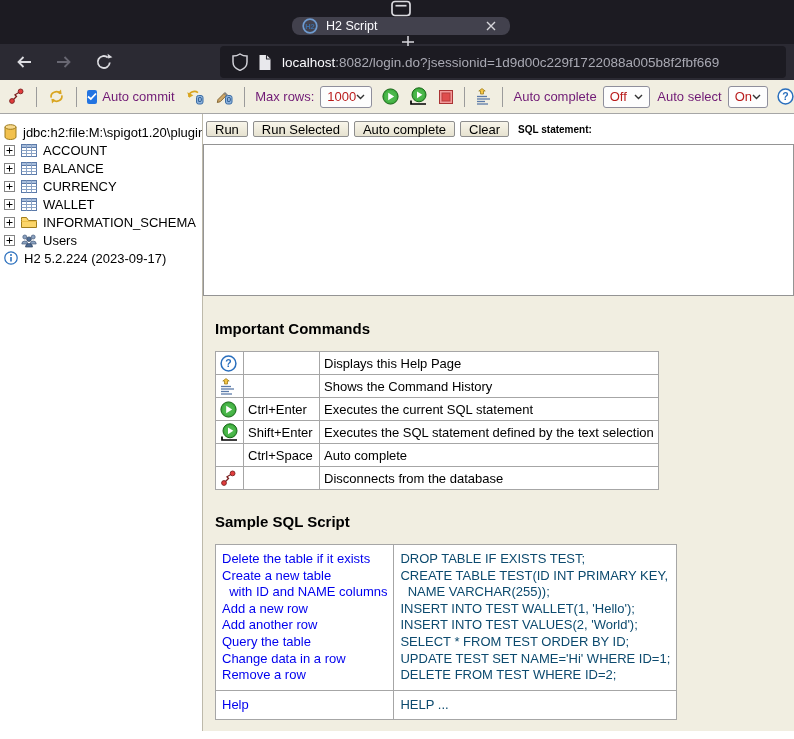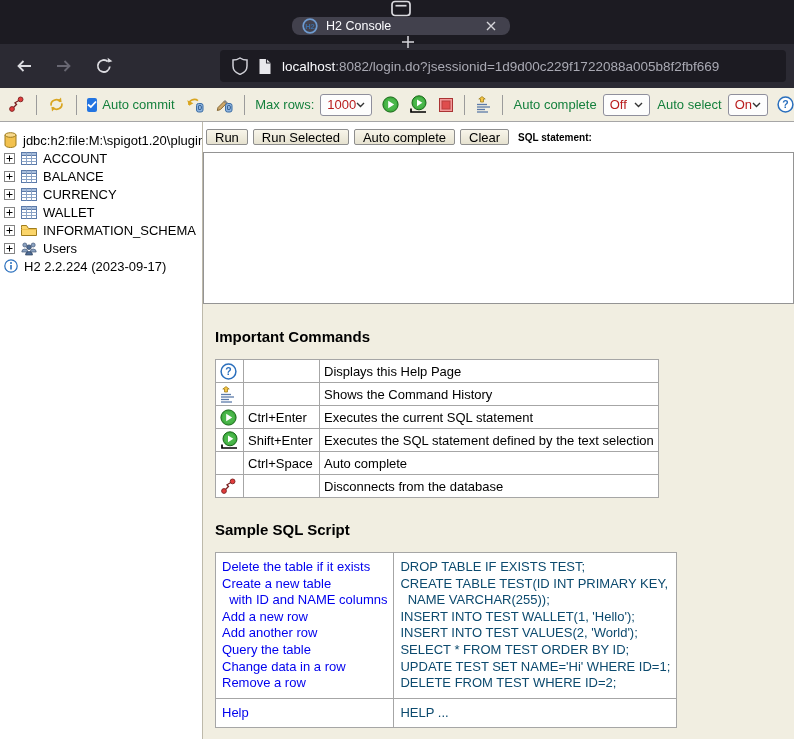--- a/index.html
+++ b/index.html
@@ -9,34 +9,34 @@
 
   
   .tabstrip { height:44px; background:#1c1b22; display:flex; align-items:center; padding-left:8px;flex-direction:column; }
   .chrome-btn { width:34px; height:32px; display:flex; align-items:center; justify-content:center; border-radius:4px; }
   .tab-sep { width:1px; height:24px; background:#4a4956; margin:0 6px 0 4px; }
   .tab { width:218px; height:36px; background:#42414d; border-radius:8px; display:flex; align-items:center; padding:0 10px; }
   .tab-title { flex:1; color:#fbfbfe; font-size:12.5px; margin-left:8px; white-space:nowrap; overflow:hidden; }
   .tab-close { width:18px; height:18px; display:flex; align-items:center; justify-content:center; border-radius:3px; }
   .newtab { margin-left:14px; }
 
-  .navbar { height:44px; background:#2b2a33; display:flex; align-items:center; padding:12px 8px; }
+  .navbar { height:36px; background:#2b2a33; display:flex; align-items:center; padding:12px 8px; }
   .nav-btn { width:32px; height:32px; display:flex; align-items:center; justify-content:center; border-radius:4px; }
   .urlbar { margin-left:100px; flex:1; height:32px; background:#1c1b22; border-radius:4px; display:flex; align-items:center; padding:0 12px; overflow:hidden; }
   .url-text { font-size:13.5px; color:#a9a9b3; white-space:nowrap; margin-left:10px; }
   .url-text .host { color:#fbfbfe; }
   .urlbar .icon + .icon { margin-left:10px; }
 
   
   .page { height:651px; display:flex; flex-direction:column; background:#fff; }
 
   .toolbar { height:34px; background:#f1eee1; border-bottom:1px solid #a6a6a6; display:flex; align-items:center; padding-left:8px; flex:0 0 auto; }
   .toolbar .tool { display:inline-flex; align-items:center; justify-content:center; }
   .tsep { width:1px; height:20px; background:#9b9b9b; margin:0 11px; }
-  .tlabel { font-size:13px; color:#15803d; white-space:nowrap; }
+  .tlabel { font-size:13px; color:#701a75; white-space:nowrap; }
   .cb { width:14px; height:14px; background:#2374e1; border-radius:2px; display:inline-flex; align-items:center; justify-content:center; margin-right:5px; }
   .sel { height:22px; border:1px solid #8f8f9c; border-radius:3px; background:#fdfdfd; display:inline-flex; align-items:center; justify-content:space-between; padding:0 6px; font-size:13px; color:#b91c1c; }
 
   .frames { flex:1; display:flex; min-height:0; }
   .sidebar { width:203px; background:#fff; border-right:1px solid #bdb9aa; overflow:hidden; padding-top:9px; flex:0 0 auto; }
   .tree-row { height:18px; display:flex; align-items:center; padding-left:4px; white-space:nowrap; font-size:13px; color:#000; }
   .tree-row .gap { width:6px; flex:0 0 auto; }
   .tree-row .icon { display:inline-flex; flex:0 0 auto; }
 
   .main { flex:1; display:flex; flex-direction:column; background:#fff; min-width:0; }
@@ -82,21 +82,21 @@
         </span>
     </div>
     <div class="tab-sep"></div>
     <div class="tab">
       <span class="icon">
           <svg width="16" height="16" viewBox="0 0 16 16">
             <circle cx="8" cy="8" r="6.8" fill="none" stroke="#6f9bd0" stroke-width="1.7"></circle>
             <text x="8" y="11" text-anchor="middle" font-size="7.5" font-weight="bold" fill="#3c6ea5">H2</text>
           </svg>
         </span>
-      <span class="tab-title">H2 Console</span>
+      <span class="tab-title">H2 Script</span>
       <span class="tab-close">
         <span class="icon">
             <svg width="12" height="12" viewBox="0 0 12 12">
               <path d="M2 2 L10 10 M10 2 L2 10" stroke="#d6d6db" stroke-width="1.4"></path>
             </svg>
           </span>
       </span>
     </div>
     <div class="chrome-btn newtab">
       <span class="icon">
@@ -391,21 +391,21 @@
           </div>
           <div class="tree-row">
             <span class="icon">
               <svg width="14" height="14" viewBox="0 0 14 14">
                 <circle cx="7" cy="7" r="6.2" fill="#fff" stroke="#2a6fbd" stroke-width="1.2"></circle>
                 <circle cx="7" cy="3.9" r="1" fill="#2a6fbd"></circle>
                 <path d="M7 6.1 V10.6" stroke="#2a6fbd" stroke-width="1.6"></path>
               </svg>
             </span>
             <span class="gap"></span>
-            <span>H2 2.2.224 (2023-09-17)</span>
+            <span>H2 5.2.224 (2023-09-17)</span>
           </div>
         </div>
 
       <div class="main">
         <div class="btnrow">
           <button class="btn">Run</button>
           <button class="btn">Run Selected</button>
           <button class="btn">Auto complete</button>
           <button class="btn">Clear</button>
           <span class="sql-label">SQL statement:</span>

